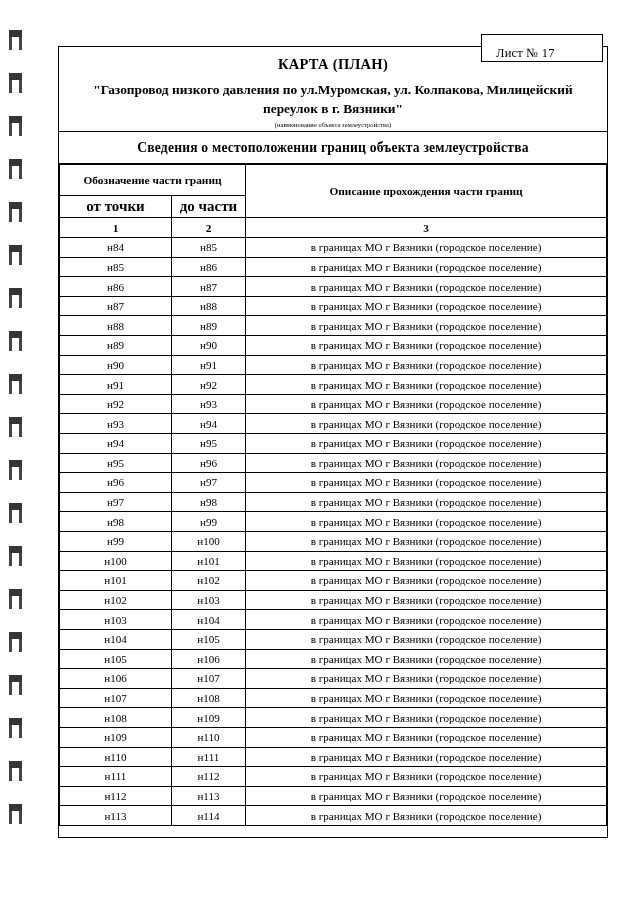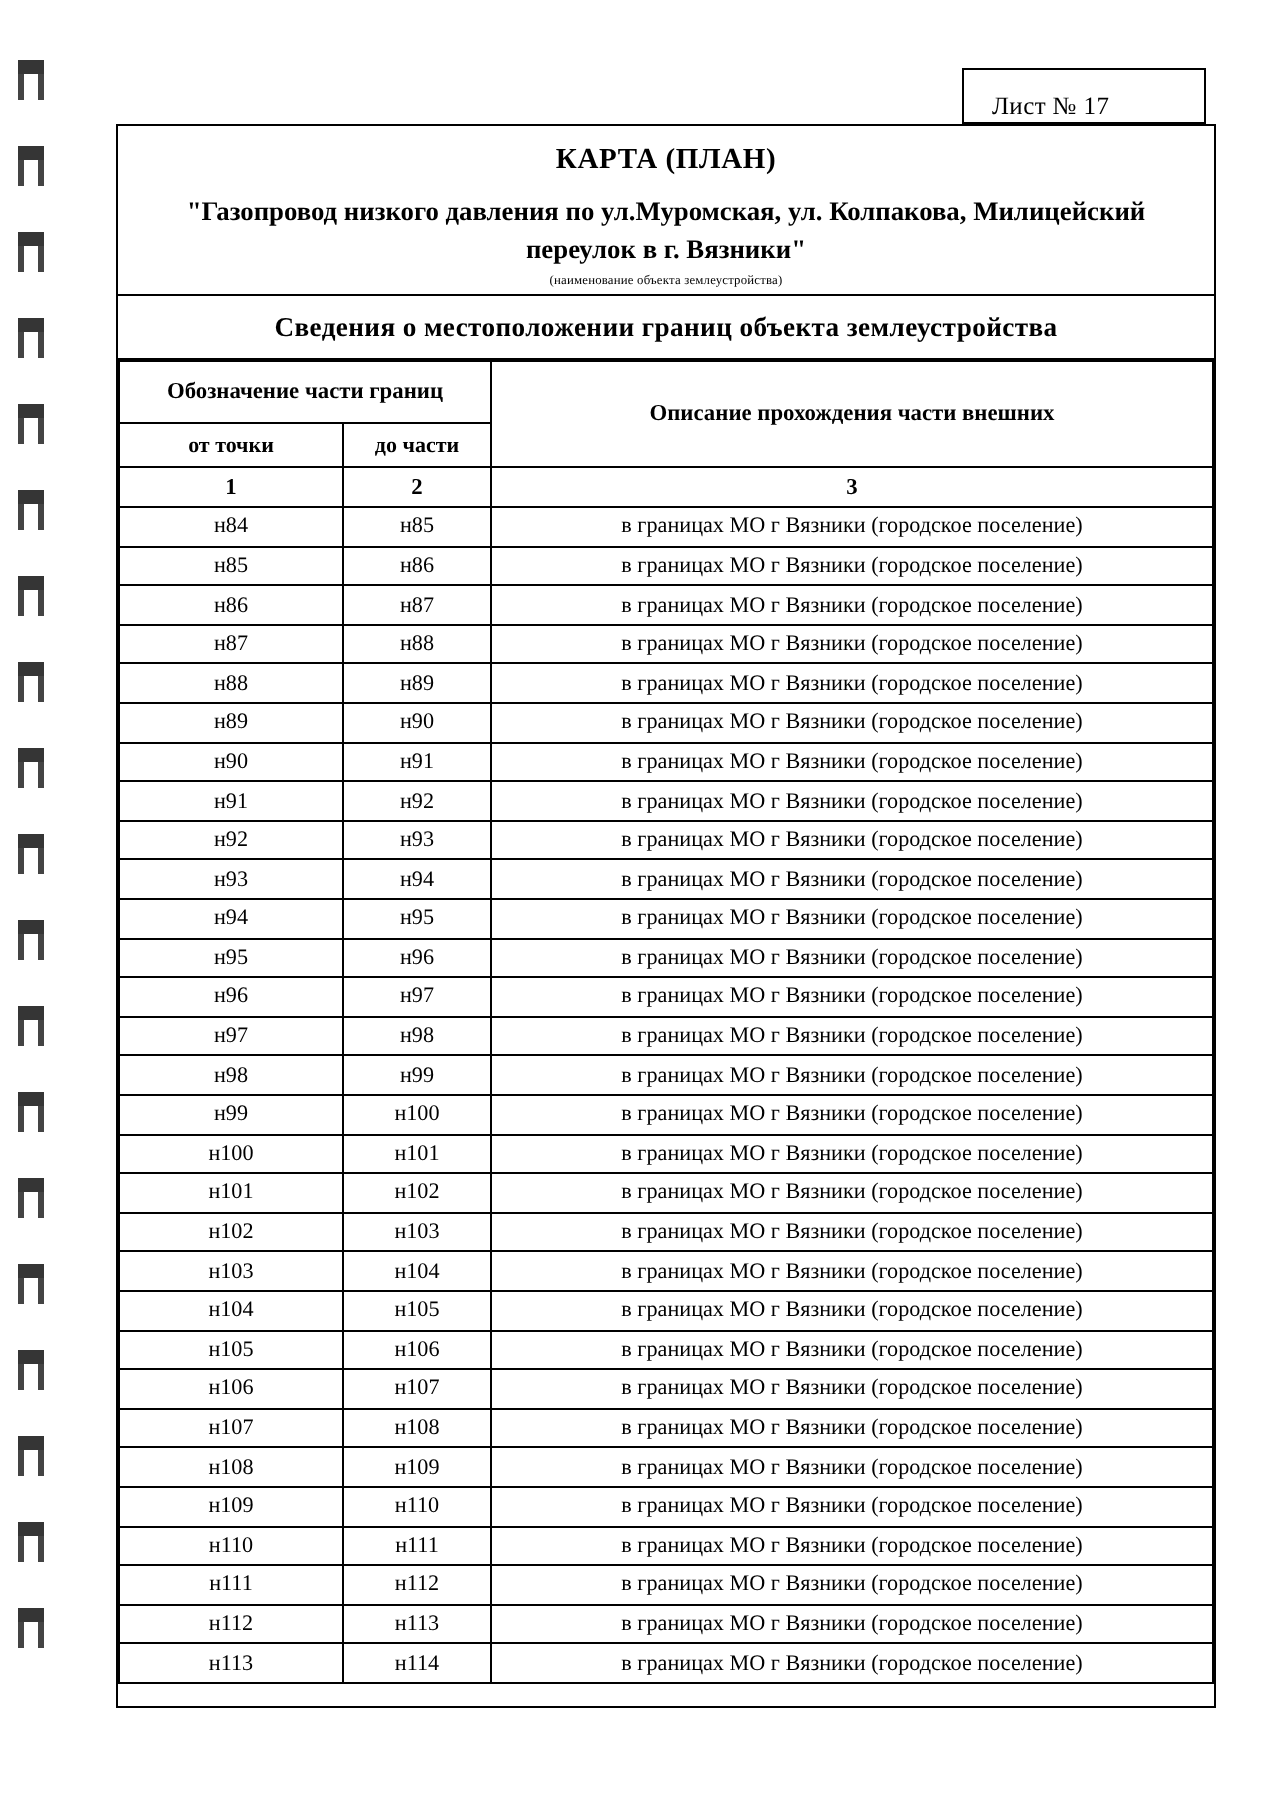--- a/index.html
+++ b/index.html
@@ -35,21 +35,21 @@
       linear-gradient(to bottom, #1a1a1a 0 7px, transparent 7px 100%),
       linear-gradient(to right, #2b2b2b 0 3px, transparent 3px calc(100% - 3px), #2b2b2b calc(100% - 3px) 100%);
     opacity: .88;
     filter: blur(.2px);
   }
 
   
   #page-frame {
     position: absolute;
     left: 58px;
-    top: 62px;
+    top: 46px;
     width: 550px;
     height: 792px;
     border: 1.6px solid #000;
     box-sizing: border-box;
     background: #fff;
   }
 
   
   #sheet-number-box {
     position: absolute;
@@ -131,21 +131,21 @@
     padding: 0;
   }
   #borders-table th {
     font-weight: bold;
   }
   .col-from { width: 112px; }
   .col-to   { width: 74px;  }
   .col-desc { width: auto;  }
 
   .th-group  { height: 30px; font-size: 11.4px; }
-  .th-sub    { height: 21px; font-size: 11px; }
+  .th-sub    { height: 21px; font-size: 15px; }
   .th-numrow { height: 19px; font-size: 11.4px; }
   .th-desc   { font-size: 11.4px; }
 
   #borders-table tbody td {
     height: 18.6px;
     font-size: 11.1px;
   }
   .cell-desc { font-size: 10.6px; }
 
   
@@ -198,21 +198,21 @@
 
   <table id="borders-table">
     <colgroup>
       <col class="col-from">
       <col class="col-to">
       <col class="col-desc">
     </colgroup>
     <thead>
       <tr>
         <th class="th-group" colspan="2">Обозначение части границ</th>
-        <th class="th-desc" rowspan="2">Описание прохождения части внешних</th>
+        <th class="th-desc" rowspan="2">Описание прохождения части границ</th>
       </tr>
       <tr>
         <th class="th-sub">от точки</th>
         <th class="th-sub">до части</th>
       </tr>
       <tr>
         <th class="th-numrow">1</th>
         <th class="th-numrow">2</th>
         <th class="th-numrow">3</th>
       </tr>

